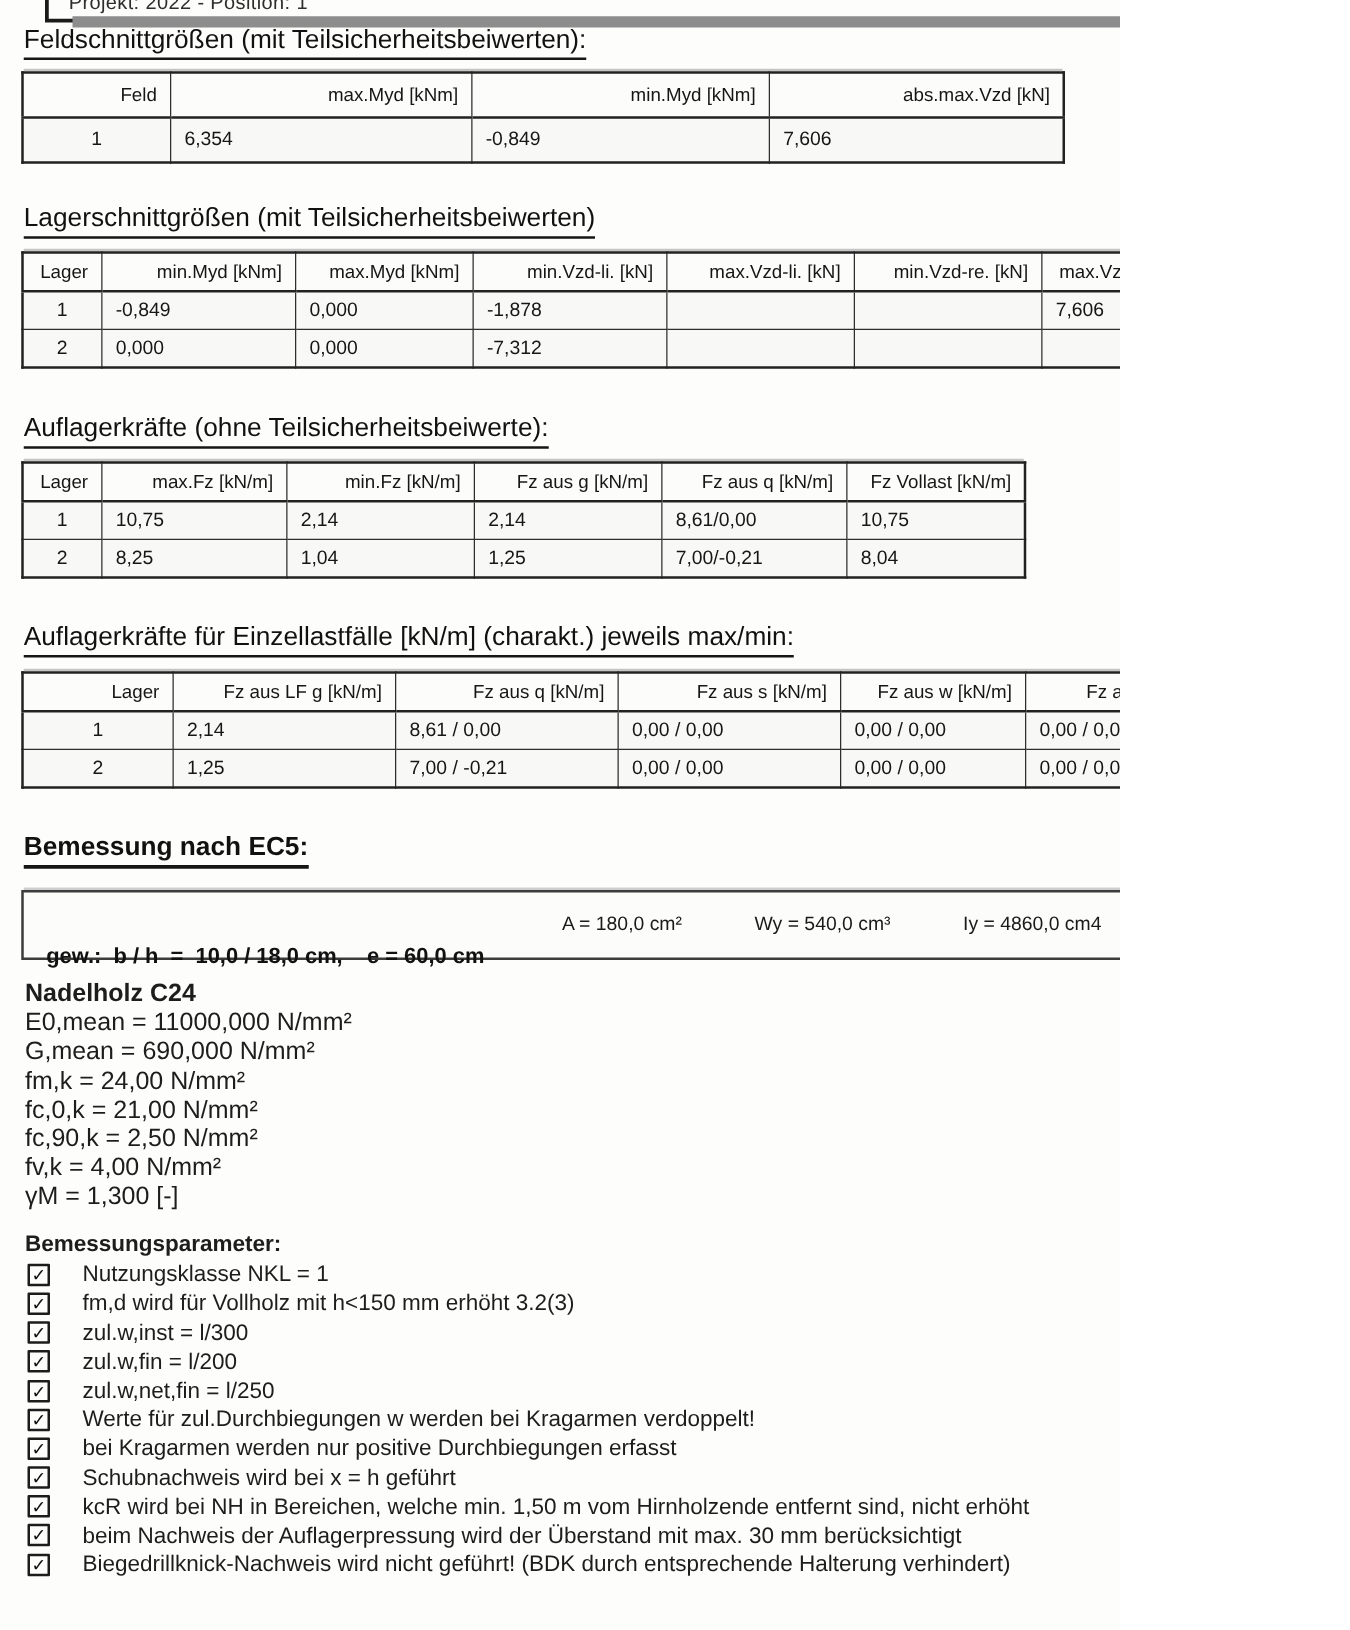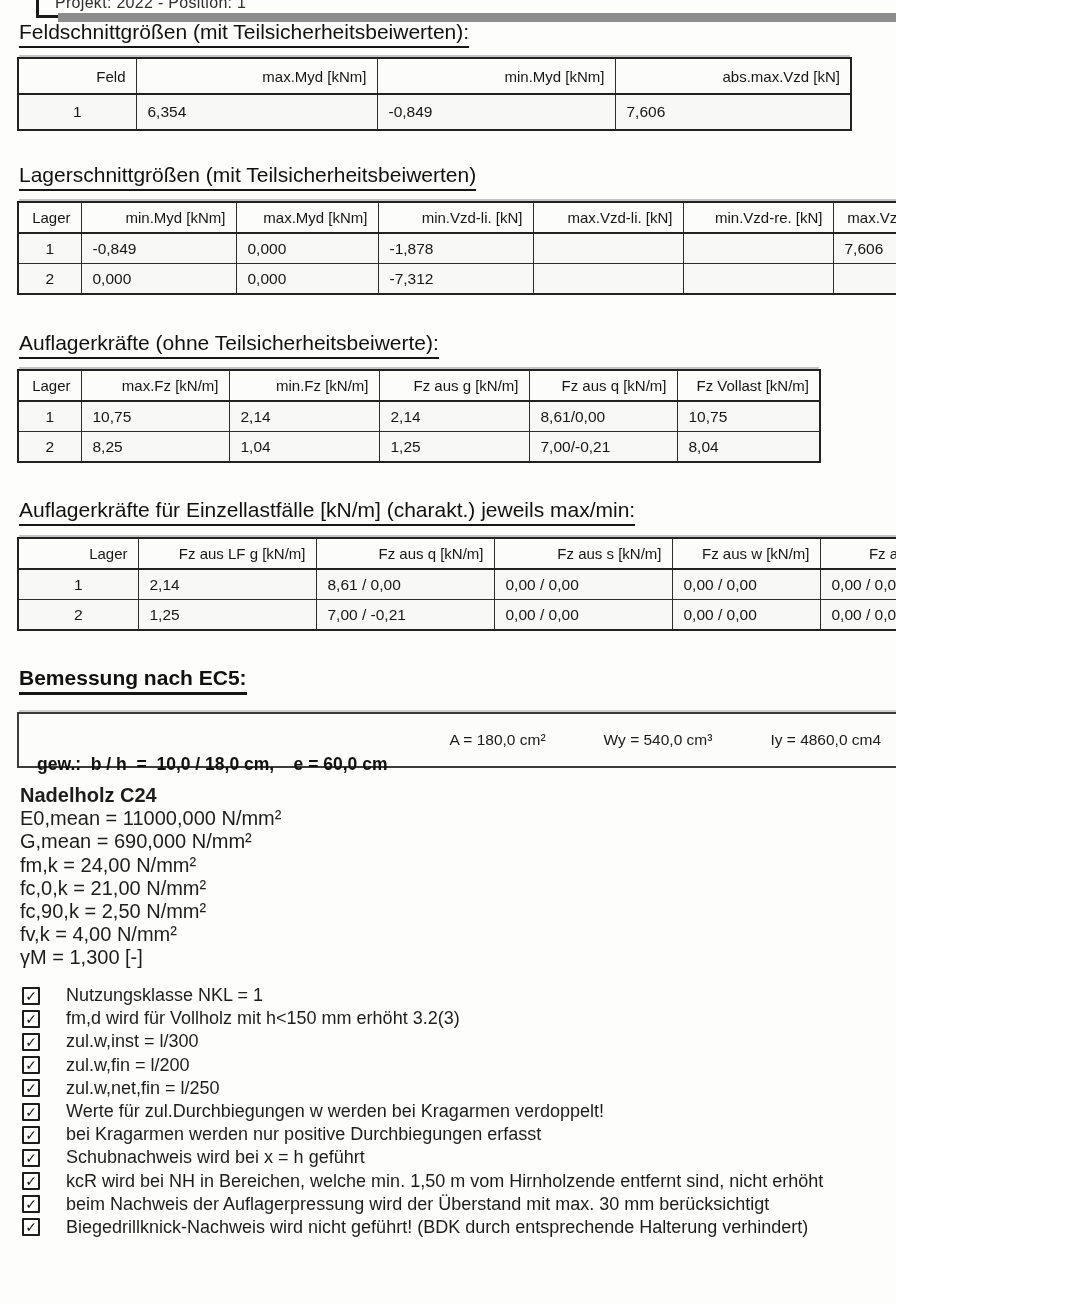--- a/index.html
+++ b/index.html
@@ -249,20 +249,21 @@
     <div>E0,mean = 11000,000 N/mm²</div>
     <div>G,mean = 690,000 N/mm²</div>
     <div>fm,k = 24,00 N/mm²</div>
     <div>fc,0,k = 21,00 N/mm²</div>
     <div>fc,90,k = 2,50 N/mm²</div>
     <div>fv,k = 4,00 N/mm²</div>
     <div>γM = 1,300 [-]</div>
   </div>
 
   <div class="params">
+    <div class="p-title">Bemessungsparameter:</div>
 
     <div class="p-item">
       <span class="cbx">✓</span>
       <span class="p-label">Nutzungsklasse NKL = 1</span>
     </div>
     <div class="p-item">
       <span class="cbx">✓</span>
       <span class="p-label">fm,d wird für Vollholz mit h&lt;150 mm erhöht 3.2(3)</span>
     </div>
     <div class="p-item">

